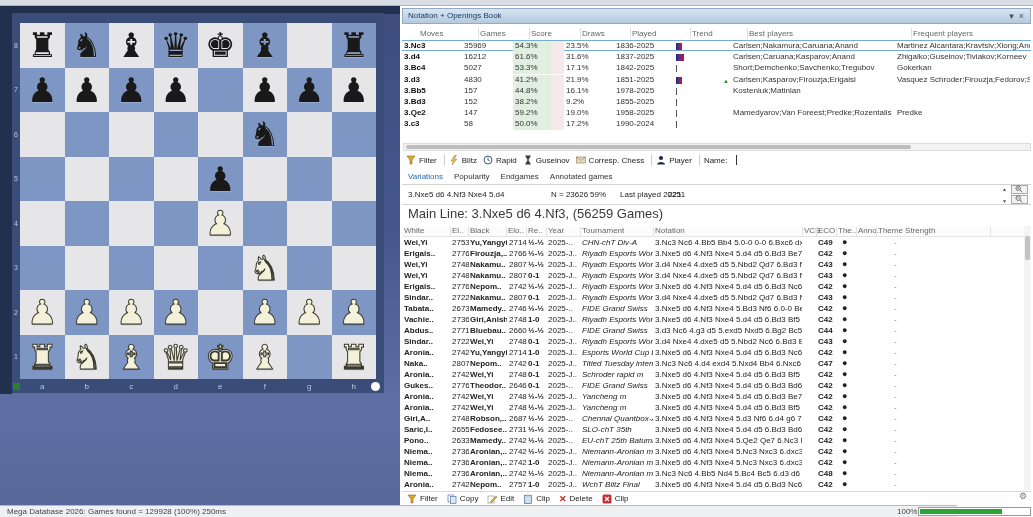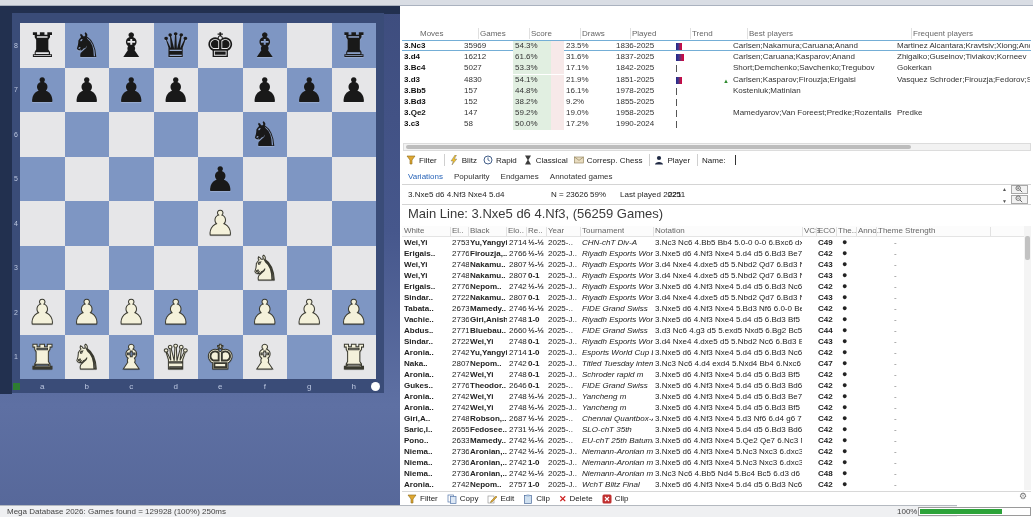--- a/index.html
+++ b/index.html
@@ -240,20 +240,26 @@
       <div class="file-label abs" style="left: 198px;">e</div>
       <div class="file-label abs" style="left: 242.5px;">f</div>
       <div class="file-label abs" style="left: 287px;">g</div>
       <div class="file-label abs" style="left: 331.5px;">h</div>
     </div>
   <div class="abs green-sq"></div>
   <div class="abs white-dot"></div>
 
   <div class="abs right-pane"></div>
 
+  <div class="abs pane-header">
+    <span>Notation + Openings Book</span>
+    <span class="hdr-btns">
+      <span>▾</span><span>×</span>
+    </span>
+  </div>
 
   <div class="abs book">
     <div class="book-head" id="book-head">
         <span class="bh" style="left: 2px;">Moves</span>
         <span class="bh" style="left: 62px;">Games</span>
         <span class="bh" style="left: 113px;">Score</span>
         <span class="bh" style="left: 164px;">Draws</span>
         <span class="bh" style="left: 214px;">Played</span>
         <span class="bh" style="left: 274px;">Trend</span>
         <span class="bh" style="left: 331px;">Best players</span>
@@ -296,21 +302,21 @@
           <span class="bc bpink"></span>
           <span class="bc bd">17.1%</span>
           <span class="bc bpl">1842-2025</span>
           <span class="btrend thin" style="width: 1px;"></span>
           <span class="bc bbest">Short;Demchenko;Savchenko;Tregubov</span>
           <span class="bc bfreq">Gokerkan</span>
         </div>
         <div class="book-row">
           <span class="bc bm">3.d3</span>
           <span class="bc bg2">4830</span>
-          <span class="bc bscore">54.1%</span>
+          <span class="bc bscore">41.2%</span>
           <span class="bc bpink"></span>
           <span class="bc bd">21.9%</span>
           <span class="bc bpl">1851-2025</span>
           <span class="btrend" style="width: 6px;"></span>
           <span class="barrow">▲</span>
           <span class="bc bbest">Carlsen;Kasparov;Firouzja;Erigaisi</span>
           <span class="bc bfreq">Vasquez Schroder;Firouzja;Fedorov;Sedl</span>
         </div>
         <div class="book-row">
           <span class="bc bm">3.Bb5</span>
@@ -388,21 +394,21 @@
           </svg>
         </span>
       <span>Rapid</span>
     </div>
     <div class="fb-item">
       <span class="icon">
           <svg viewBox="0 0 10 10" width="10" height="10">
             <path d="M2 0.5h6L5.4 5 8 9.5H2L4.6 5z" fill="#3c3c3c"></path>
           </svg>
         </span>
-      <span>Classical</span>
+      <span>Guseinov</span>
     </div>
     <div class="fb-item">
       <span class="icon">
           <svg viewBox="0 0 10 10" width="10" height="10">
             <rect x="0.5" y="2" width="9" height="6" fill="#e8dcc0" stroke="#8a7a50" stroke-width="0.6"></rect>
             <path d="M0.5 2 5 5.4 9.5 2" stroke="#8a7a50" stroke-width="0.6" fill="none"></path>
           </svg>
         </span>
       <span>Corresp. Chess</span>
     </div>

